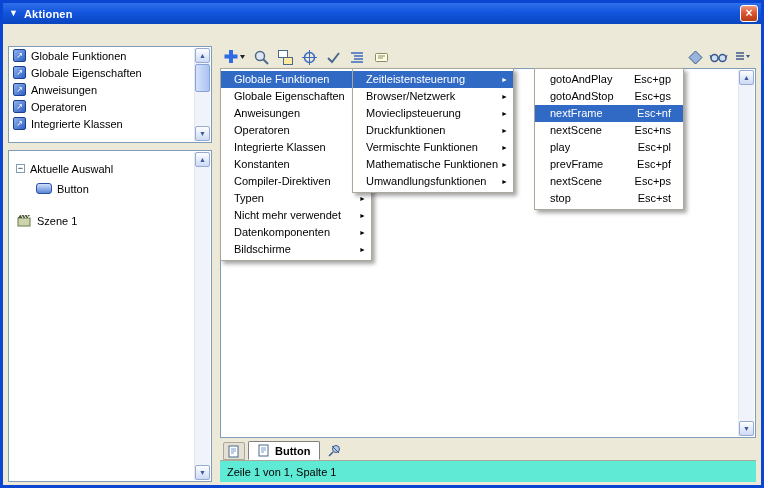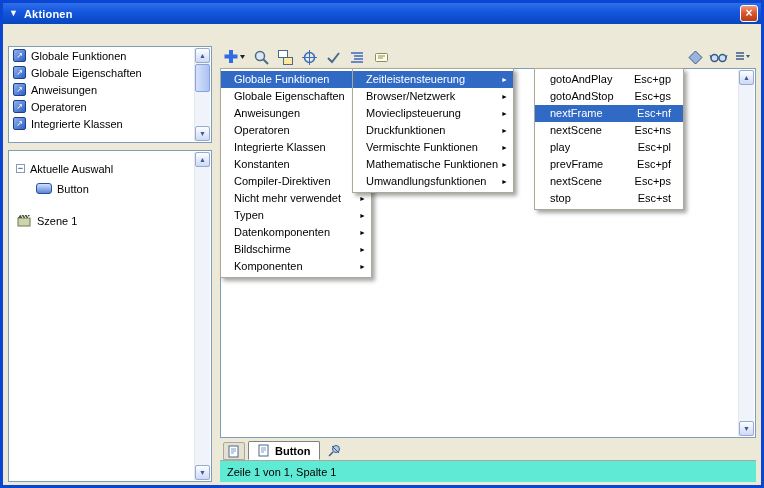--- a/index.html
+++ b/index.html
@@ -215,25 +215,24 @@
   </div>
 
   <div class="menu" id="menu1">
     <div class="mi sel"><span>Globale Funktionen</span><span class="sub">►</span></div>
     <div class="mi"><span>Globale Eigenschaften</span><span class="sub">►</span></div>
     <div class="mi"><span>Anweisungen</span><span class="sub">►</span></div>
     <div class="mi"><span>Operatoren</span><span class="sub">►</span></div>
     <div class="mi"><span>Integrierte Klassen</span><span class="sub">►</span></div>
     <div class="mi"><span>Konstanten</span><span class="sub">►</span></div>
     <div class="mi"><span>Compiler-Direktiven</span><span class="sub">►</span></div>
+    <div class="mi"><span>Typen</span><span class="sub">►</span></div>
     <div class="mi"><span>Nicht mehr verwendet</span><span class="sub">►</span></div>
-    <div class="mi"><span>Typen</span><span class="sub">►</span></div>
     <div class="mi"><span>Datenkomponenten</span><span class="sub">►</span></div>
     <div class="mi"><span>Bildschirme</span><span class="sub">►</span></div>
-    <div class="mi"><span>Komponenten</span><span class="sub">►</span></div>
   </div>
 
   <div class="menu" id="menu2">
     <div class="mi sel"><span>Zeitleistensteuerung</span><span class="sub">►</span></div>
     <div class="mi"><span>Browser/Netzwerk</span><span class="sub">►</span></div>
     <div class="mi"><span>Movieclipsteuerung</span><span class="sub">►</span></div>
     <div class="mi"><span>Druckfunktionen</span><span class="sub">►</span></div>
     <div class="mi"><span>Vermischte Funktionen</span><span class="sub">►</span></div>
     <div class="mi"><span>Mathematische Funktionen</span><span class="sub">►</span></div>
     <div class="mi"><span>Umwandlungsfunktionen</span><span class="sub">►</span></div>

